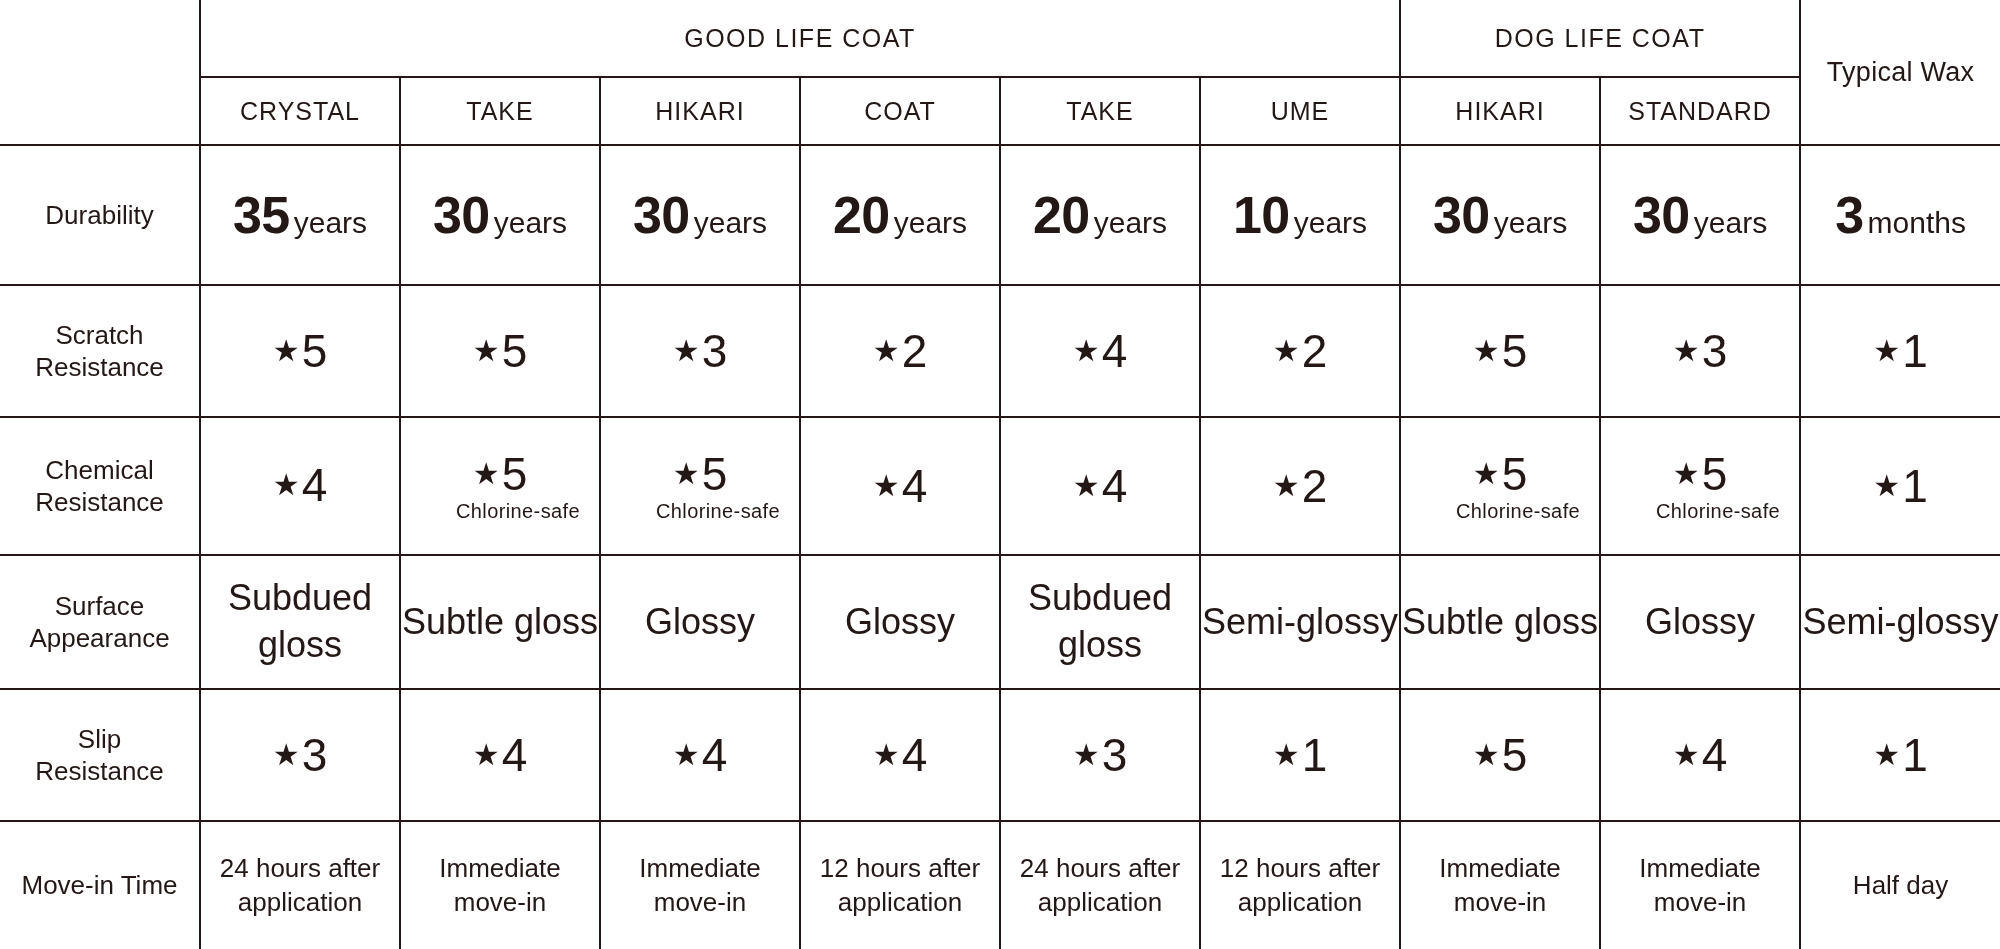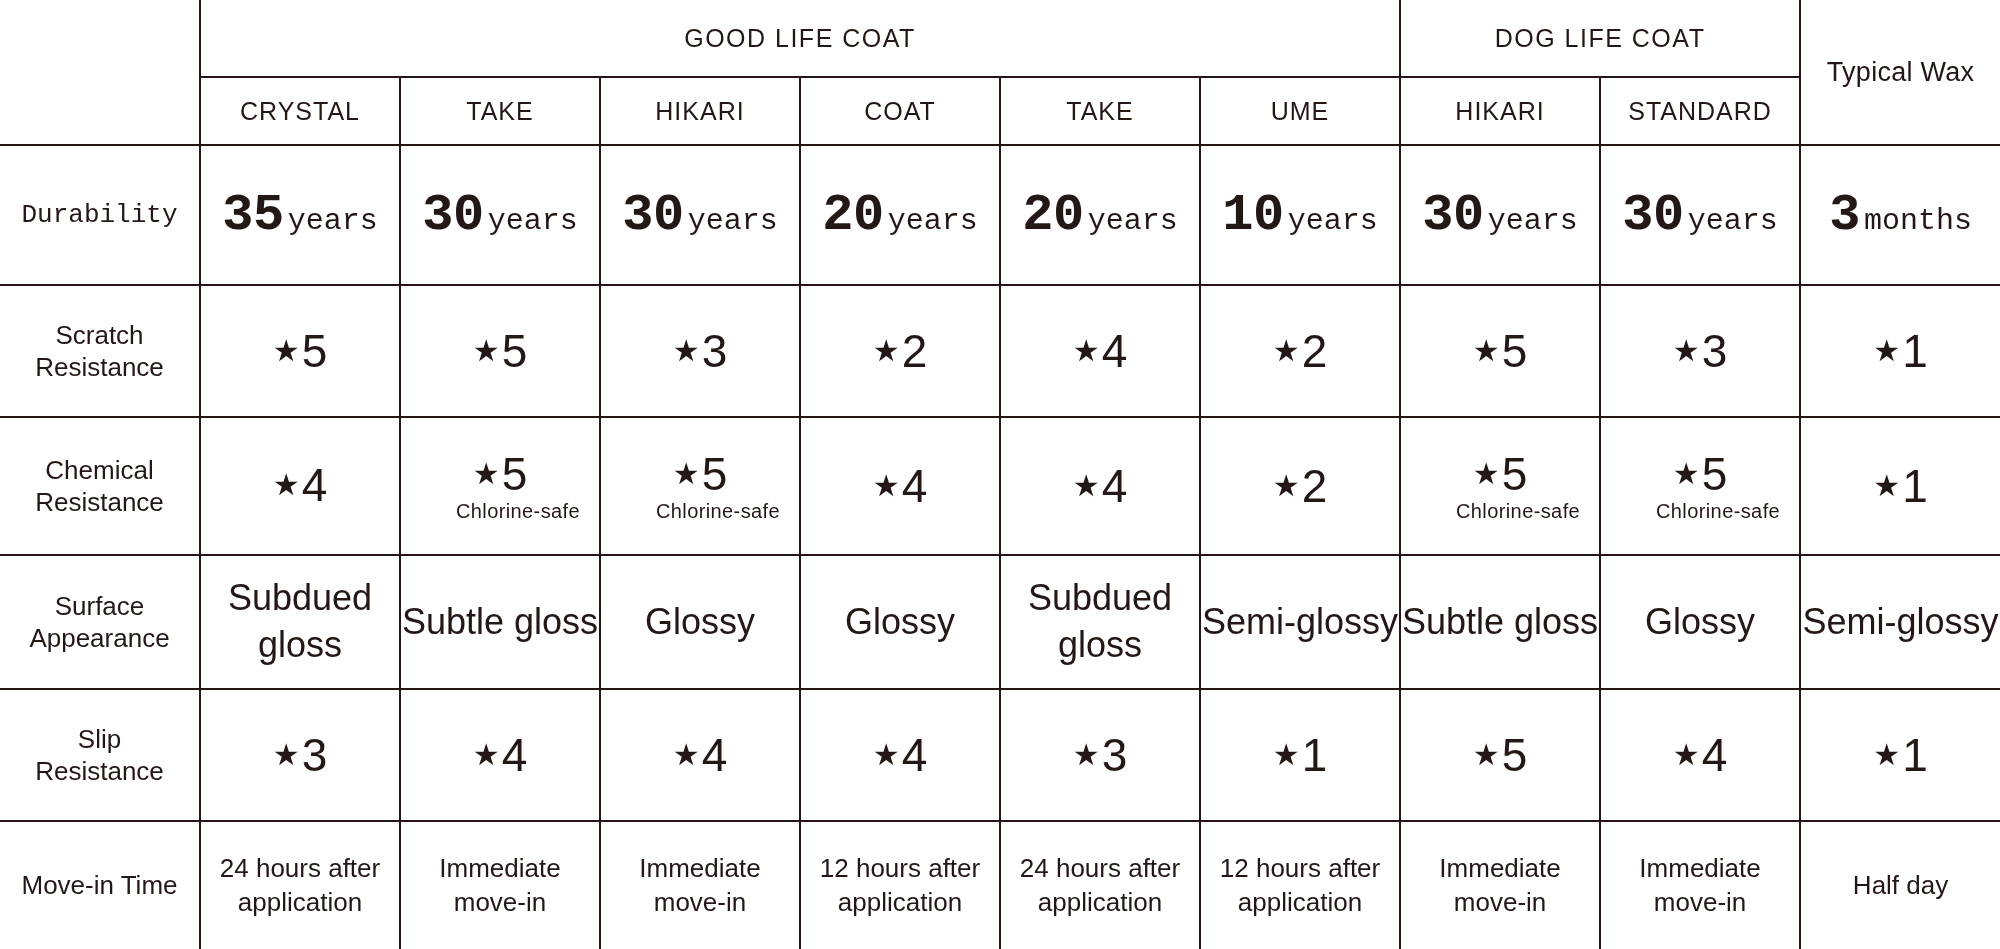--- a/index.html
+++ b/index.html
@@ -57,21 +57,21 @@
   }
   .wax-head {
     font-size: 27px;
     letter-spacing: 0.01em;
     margin-top: 18px;
   }
   .row-label {
     font-size: 26px;
     line-height: 1.25;
   }
-  .row-dur { height: 140px; font-family: Liberation Mono, monospace; }
+  .row-dur { height: 140px; }
   .row-scr { height: 132px; }
   .row-chem { height: 138px; border-radius: 19px; }
   .row-surf { height: 134px; }
   .row-slip { height: 132px; }
   .row-move { height: 128px; }
 
   .dur-cell {
     font-size: 30px;
     white-space: nowrap;
   }

